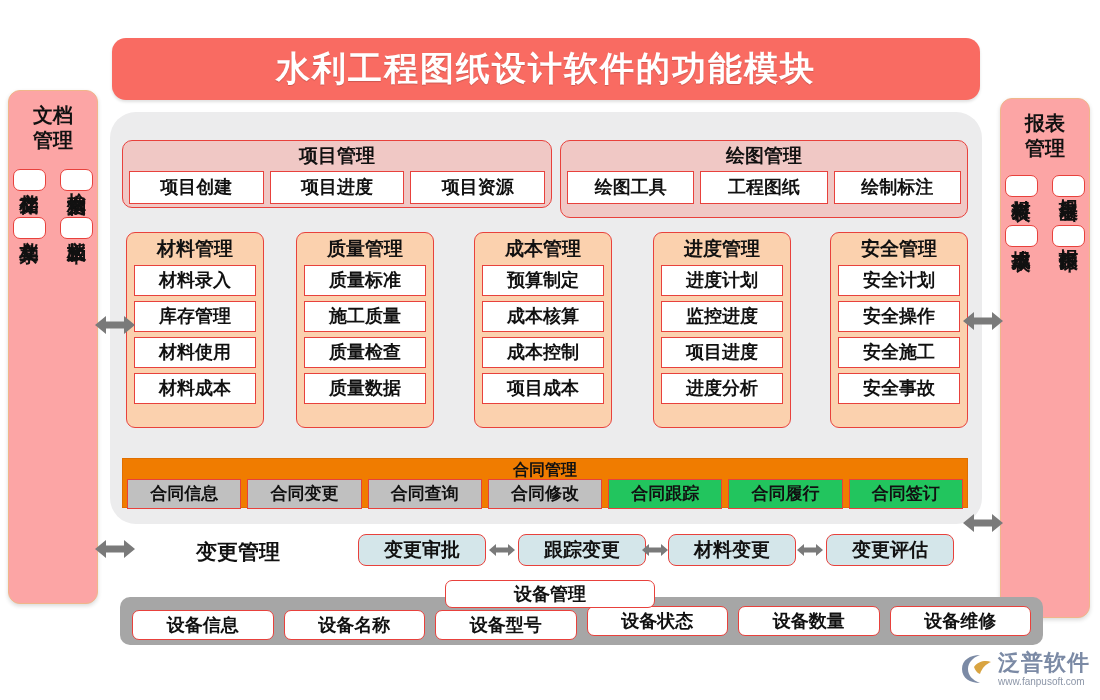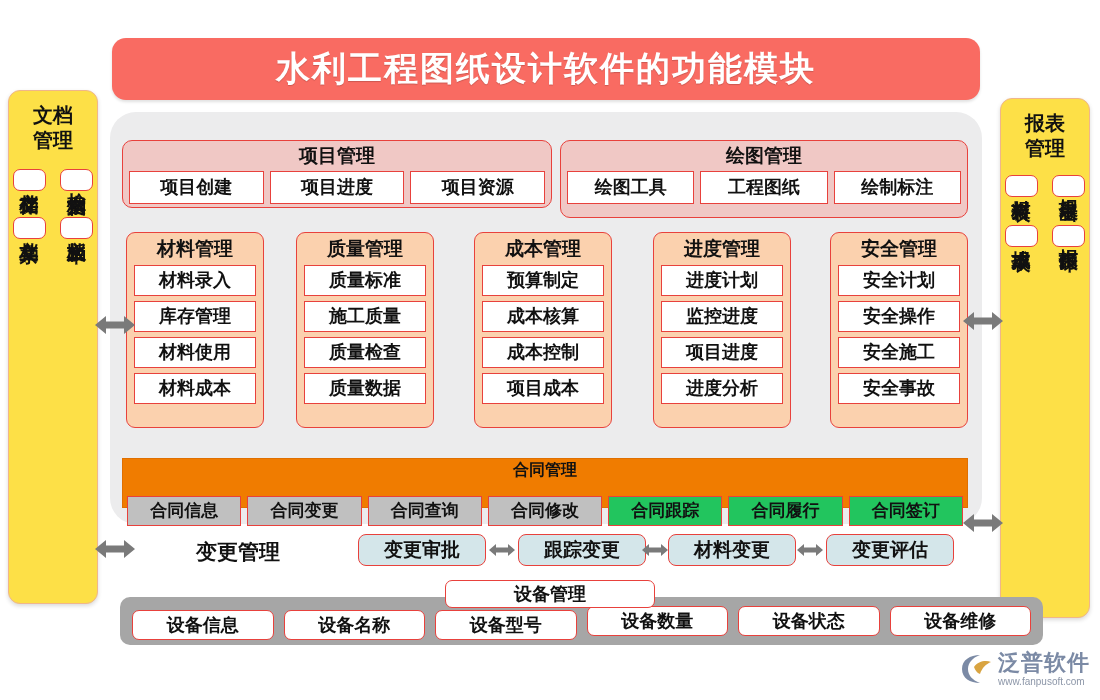--- a/index.html
+++ b/index.html
@@ -21,21 +21,21 @@
     box-shadow:0 2px 3px rgba(0,0,0,.12);
   }
   #title-banner .t{
     color:#ffffff;font-size:34px;font-weight:bold;letter-spacing:2px;
     text-shadow:0 1px 1px rgba(0,0,0,.18);
   }
 
   
   .side-panel{
     position:absolute;width:88px;
-    background:#fde047;border:1px solid #f0b68a;border-radius:12px;
+    background:#fca5a5;border:1px solid #f0b68a;border-radius:12px;
     box-shadow:0 2px 4px rgba(0,0,0,.15);
   }
   #doc-panel{left:8px;top:90px;height:512px;}
   #report-panel{left:1000px;top:98px;height:518px;}
   .side-panel .panel-title{
     text-align:center;font-size:20px;font-weight:bold;line-height:1.25;
     padding-top:12px;color:#111;
   }
   .vgroup{
     display:flex;justify-content:center;gap:7px;margin-top:14px;
@@ -105,21 +105,21 @@
 
   
   #contract-bar{
     position:absolute;left:122px;top:458px;width:846px;height:50px;
     background:#f07c00;border:1px solid #e06f00;
     box-sizing:border-box;padding:0 4px;
   }
   #contract-bar .c-title{
     text-align:center;font-size:16px;font-weight:bold;line-height:17px;padding-top:2px;
   }
-  #contract-bar .c-items{display:flex;gap:6px;margin-top:18px;}
+  #contract-bar .c-items{display:flex;gap:6px;margin-top:1px;}
   #contract-bar .c-items .item{
     flex:1;border:1.5px solid #e8413c;
     text-align:center;font-size:17px;font-weight:bold;
     padding:2px 0 3px 0;
   }
   #contract-bar .c-items .item.gray{background:#c0c0c0;}
   #contract-bar .c-items .item.peach{background:#22c55e;}
 
   
   #change-label{
@@ -314,22 +314,22 @@
   </svg>
   <svg id="arr-2" class="dbl-arrow-sm" viewBox="0 0 26 16">
     <polygon points="0,8 7,2 7,5.5 19,5.5 19,2 26,8 19,14 19,10.5 7,10.5 7,14" fill="#7a7a7a"></polygon>
   </svg>
 
   <div id="equip-title">设备管理</div>
   <div id="equip-bar">
     <div class="e-item">设备信息</div>
     <div class="e-item">设备名称</div>
     <div class="e-item">设备型号</div>
+    <div class="e-item">设备状态</div>
     <div class="e-item">设备数量</div>
-    <div class="e-item">设备状态</div>
     <div class="e-item">设备维修</div>
   </div>
 
   <svg id="big-arr-l1" class="dbl-arrow" viewBox="0 0 40 22">
     <polygon points="0,11 11,2 11,7.5 29,7.5 29,2 40,11 29,20 29,14.5 11,14.5 11,20" fill="#7a7a7a"></polygon>
   </svg>
   <svg id="big-arr-l2" class="dbl-arrow" viewBox="0 0 40 22">
     <polygon points="0,11 11,2 11,7.5 29,7.5 29,2 40,11 29,20 29,14.5 11,14.5 11,20" fill="#7a7a7a"></polygon>
   </svg>
   <svg id="big-arr-r1" class="dbl-arrow" viewBox="0 0 40 22">

